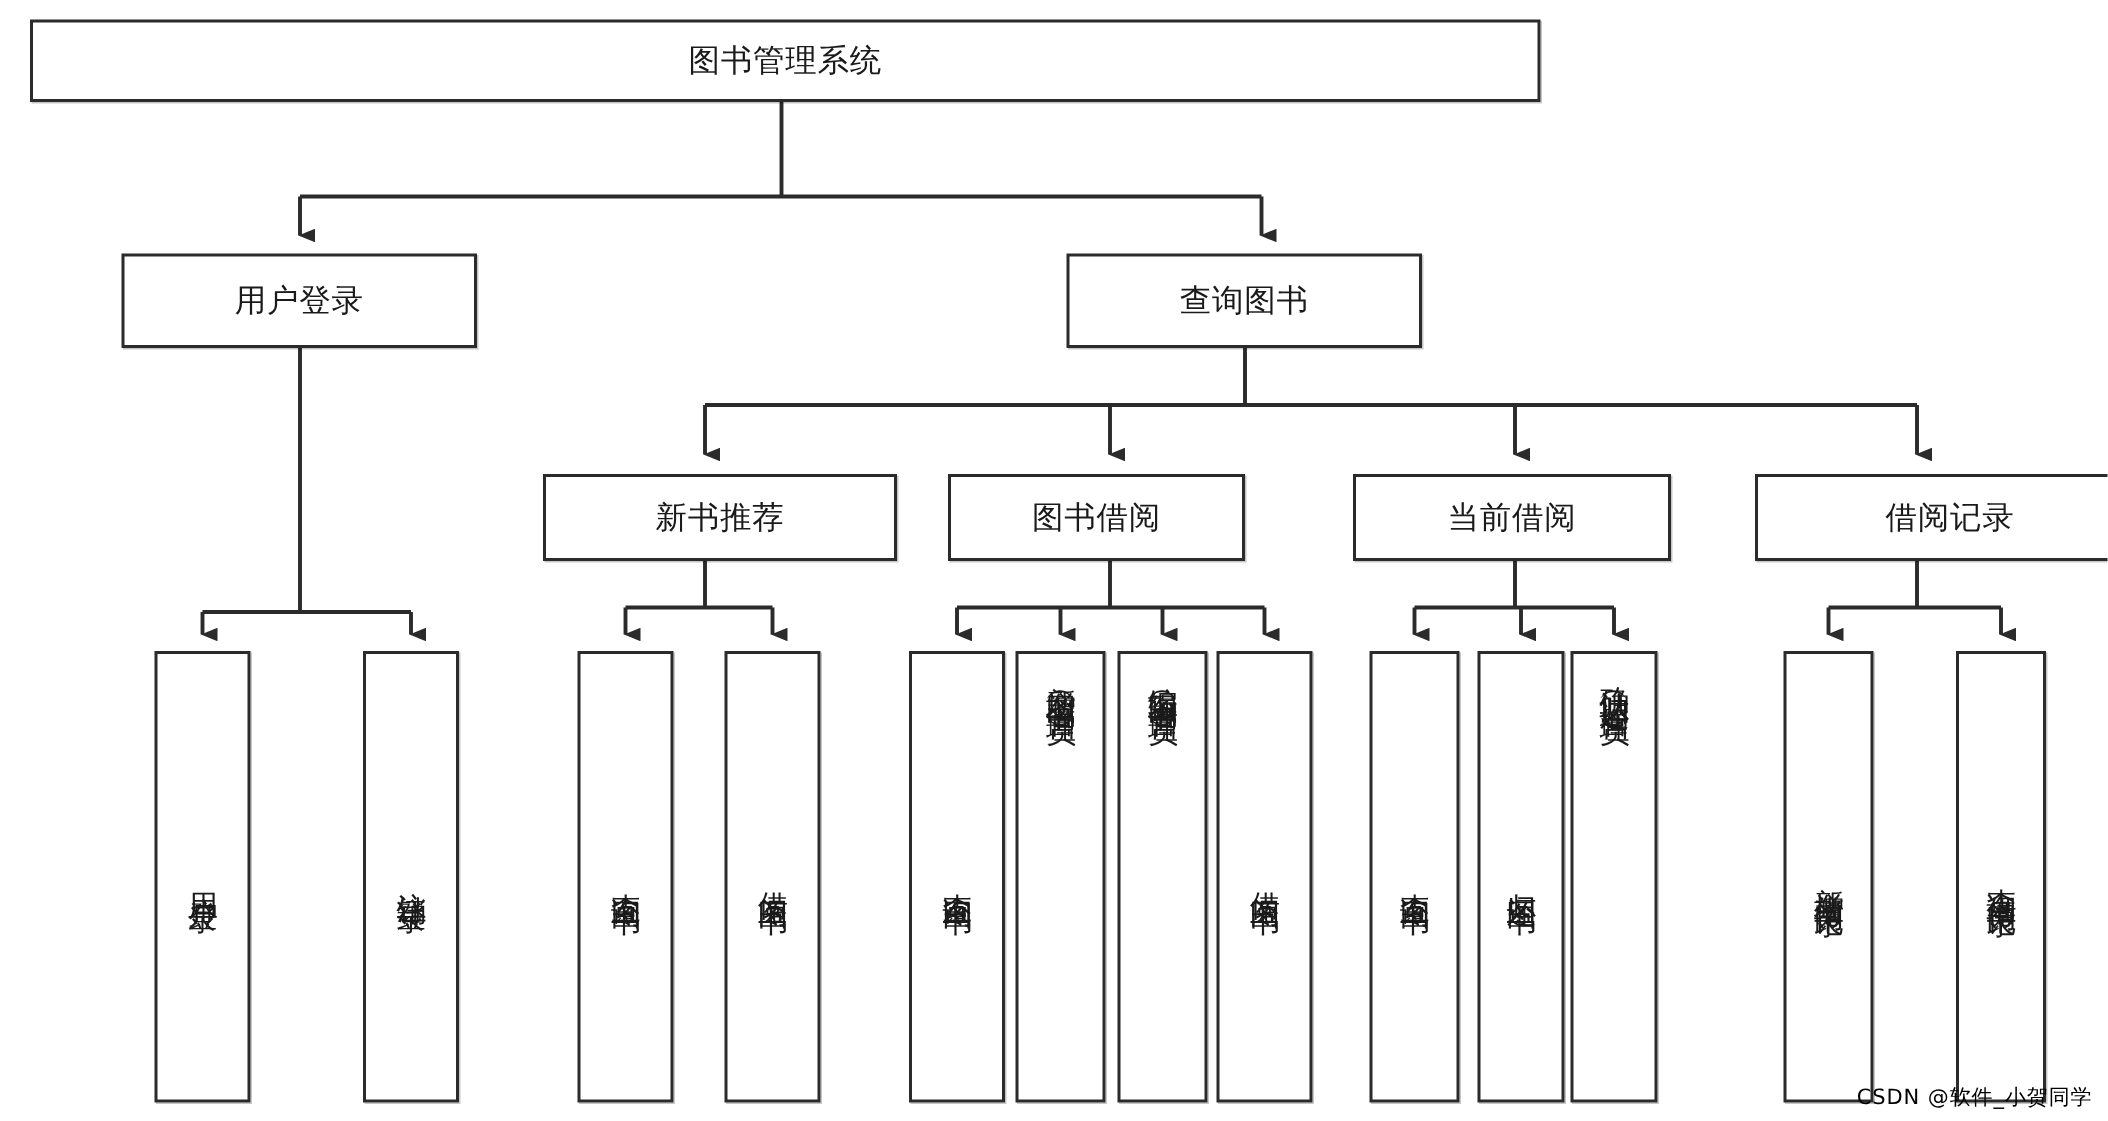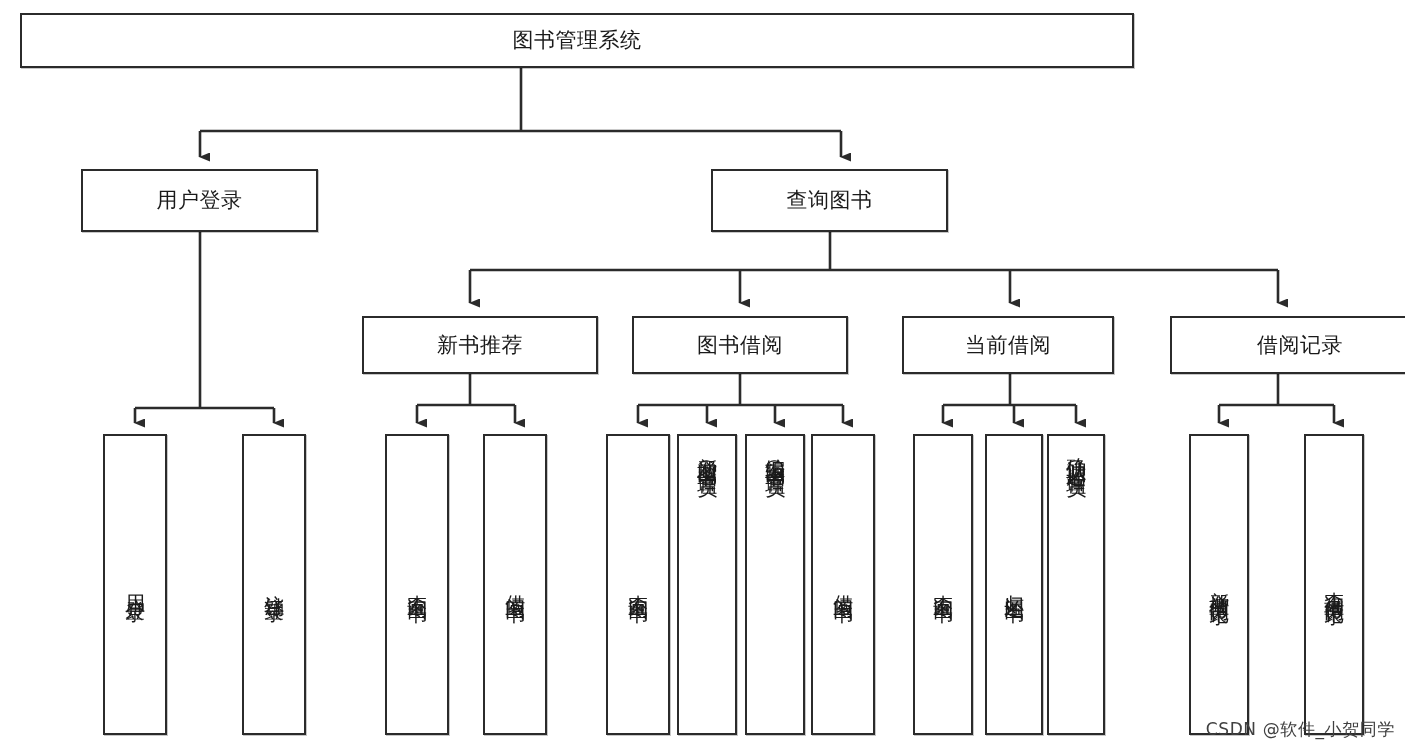--- a/index.html
+++ b/index.html
@@ -55,22 +55,22 @@
     letter-spacing: 3px;
   }
   .node.vtop .label {
     align-self: flex-start;
     margin-top: 6px;
   }
   #watermark {
     position: absolute;
     right: 10px;
     bottom: 6px;
-    font-size: 17px;
-    color: #404040;
+    font-size: 14px;
+    color: #000000;
     letter-spacing: 0.6px;
     white-space: nowrap;
     user-select: none;
   }
 </style>
 </head>
 <body>
 
 <div id="diagram-root">
 
@@ -117,35 +117,35 @@
       <path d="M1014,405 L1014,423" marker-end="url(#arrowhead)"></path>
       <path d="M1076,405 L1076,423" marker-end="url(#arrowhead)"></path>
 
       <path d="M1278,374 L1278,405"></path>
       <path d="M1219,405 L1334,405"></path>
       <path d="M1219,405 L1219,423" marker-end="url(#arrowhead)"></path>
       <path d="M1334,405 L1334,423" marker-end="url(#arrowhead)"></path>
     </g>
   </svg>
 
-  <div class="node horizontal" style="left:20px; top:13px; width:1114px; height:55px;">
+  <div class="node horizontal" style="left:20px; top:13px; width:1007px; height:55px;">
     <span class="label">图书管理系统</span>
   </div>
 
   <div class="node horizontal" style="left:81px; top:169px; width:237px; height:63px;">
     <span class="label">用户登录</span>
   </div>
   <div class="node horizontal" style="left:711px; top:169px; width:237px; height:63px;">
     <span class="label">查询图书</span>
   </div>
 
   <div class="node horizontal" style="left:362px; top:316px; width:236px; height:58px;">
     <span class="label">新书推荐</span>
   </div>
-  <div class="node horizontal" style="left:632px; top:316px; width:216px; height:58px;">
+  <div class="node horizontal" style="left:632px; top:316px; width:198px; height:58px;">
     <span class="label">图书借阅</span>
   </div>
   <div class="node horizontal" style="left:902px; top:316px; width:212px; height:58px;">
     <span class="label">当前借阅</span>
   </div>
   <div class="node horizontal" style="left:1170px; top:316px; width:260px; height:58px;">
     <span class="label">借阅记录</span>
   </div>
 
   <div class="node vertical" style="left:103px; top:434px; width:64px; height:301px;">

